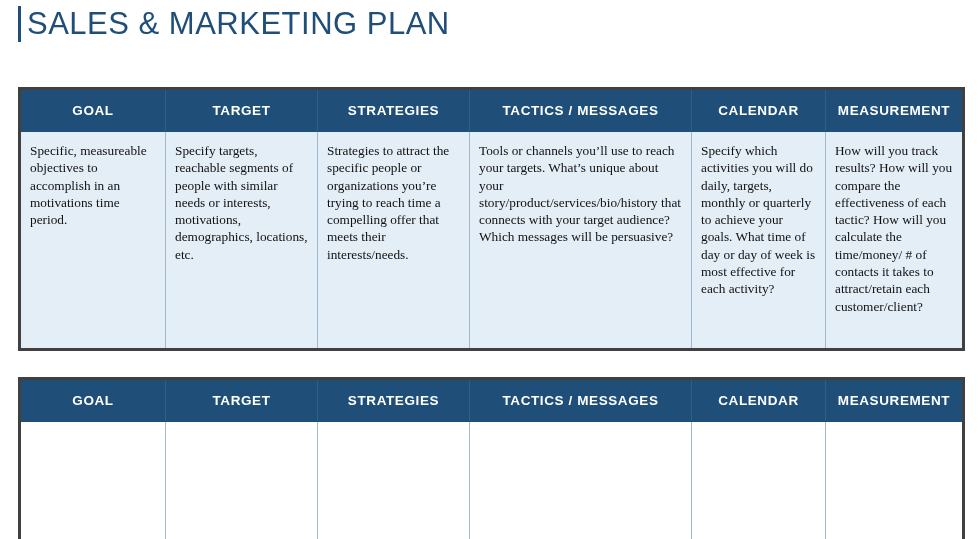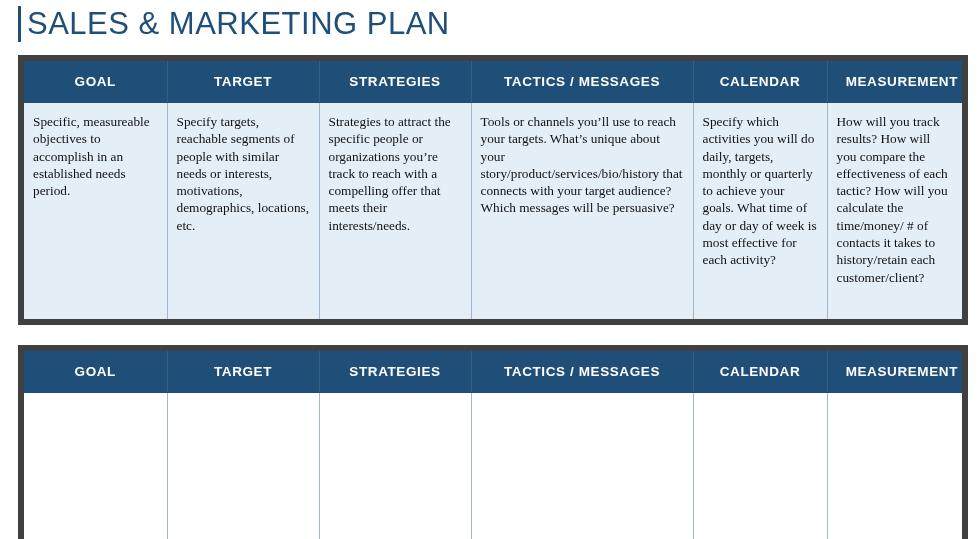--- a/index.html
+++ b/index.html
@@ -44,21 +44,22 @@
     color: #1f4e79;
     font-weight: 400;
     white-space: nowrap;
   }
 
   
   .tbl {
     position: absolute;
     border-collapse: collapse;
     table-layout: fixed;
-    border: 6px solid #404040;
+    border: 3px solid #404040;
+    margin-top: 32px;
   }
   #table-filled { left: 18px; top: 55px; width: 944px; }
   #table-blank  { left: 18px; top: 345px; width: 944px; }
 
   .tbl col.c-goal    { width: 146px; }
   .tbl col.c-target  { width: 152px; }
   .tbl col.c-strat   { width: 152px; }
   .tbl col.c-tact    { width: 222px; }
   .tbl col.c-cal     { width: 134px; }
   .tbl col.c-meas    { width: 138px; }
@@ -70,21 +71,21 @@
     font-weight: bold;
     letter-spacing: 0.6px;
     text-align: center;
     padding: 13px 4px 13px 4px;
     border-left: 1px solid #31617f;
     border-right: 1px solid #31617f;
     border-bottom: 1px solid #1f4e79;
     white-space: nowrap;
   }
   .tbl thead th:first-child { border-left: 1px solid #1f4e79; }
-  .tbl thead th:last-child  { border-right: 1px solid #1f4e79; text-align: right; }
+  .tbl thead th:last-child  { border-right: 1px solid #1f4e79; }
 
   #table-filled tbody td {
     background: #e3eef7;
     border: 1px solid #9fb8cd;
     vertical-align: top;
     padding: 10px 9px 10px 9px;
     font-family: "Liberation Serif", serif;
     font-size: 13.3px;
     line-height: 1.30;
     color: #111111;
@@ -122,27 +123,27 @@
         <th>GOAL</th>
         <th>TARGET</th>
         <th>STRATEGIES</th>
         <th>TACTICS / MESSAGES</th>
         <th>CALENDAR</th>
         <th>MEASUREMENT</th>
       </tr>
     </thead>
     <tbody>
       <tr>
-        <td>Specific, measureable objectives to accomplish in an established needs period.</td>
+        <td>Specific, measureable objectives to accomplish in an motivations time period.</td>
         <td>Specify targets, reachable segments of people with similar needs or interests, motivations, demographics, locations, etc.</td>
-        <td>Strategies to attract the specific people or organizations you’re track to reach with a compelling offer that meets their interests/needs.</td>
+        <td>Strategies to attract the specific people or organizations you’re trying to reach time a compelling offer that meets their interests/needs.</td>
         <td>Tools or channels you’ll use to reach your targets. What’s unique about your story/product/services/bio/history that connects with your target audience? Which messages will be persuasive?</td>
         <td>Specify which activities you will do daily, targets, monthly or quarterly to achieve your goals. What time of day or day of week is most effective for each activity?</td>
         <td>How will you track results? How will you compare the effectiveness of each tactic? How will you calculate the time/money/
-# of contacts it takes to history/retain each customer/client?</td>
+# of contacts it takes to attract/retain each customer/client?</td>
       </tr>
     </tbody>
   </table>
 
   <table class="tbl" id="table-blank">
     <colgroup>
       <col class="c-goal">
         <col class="c-target">
         <col class="c-strat">
       <col class="c-tact">

